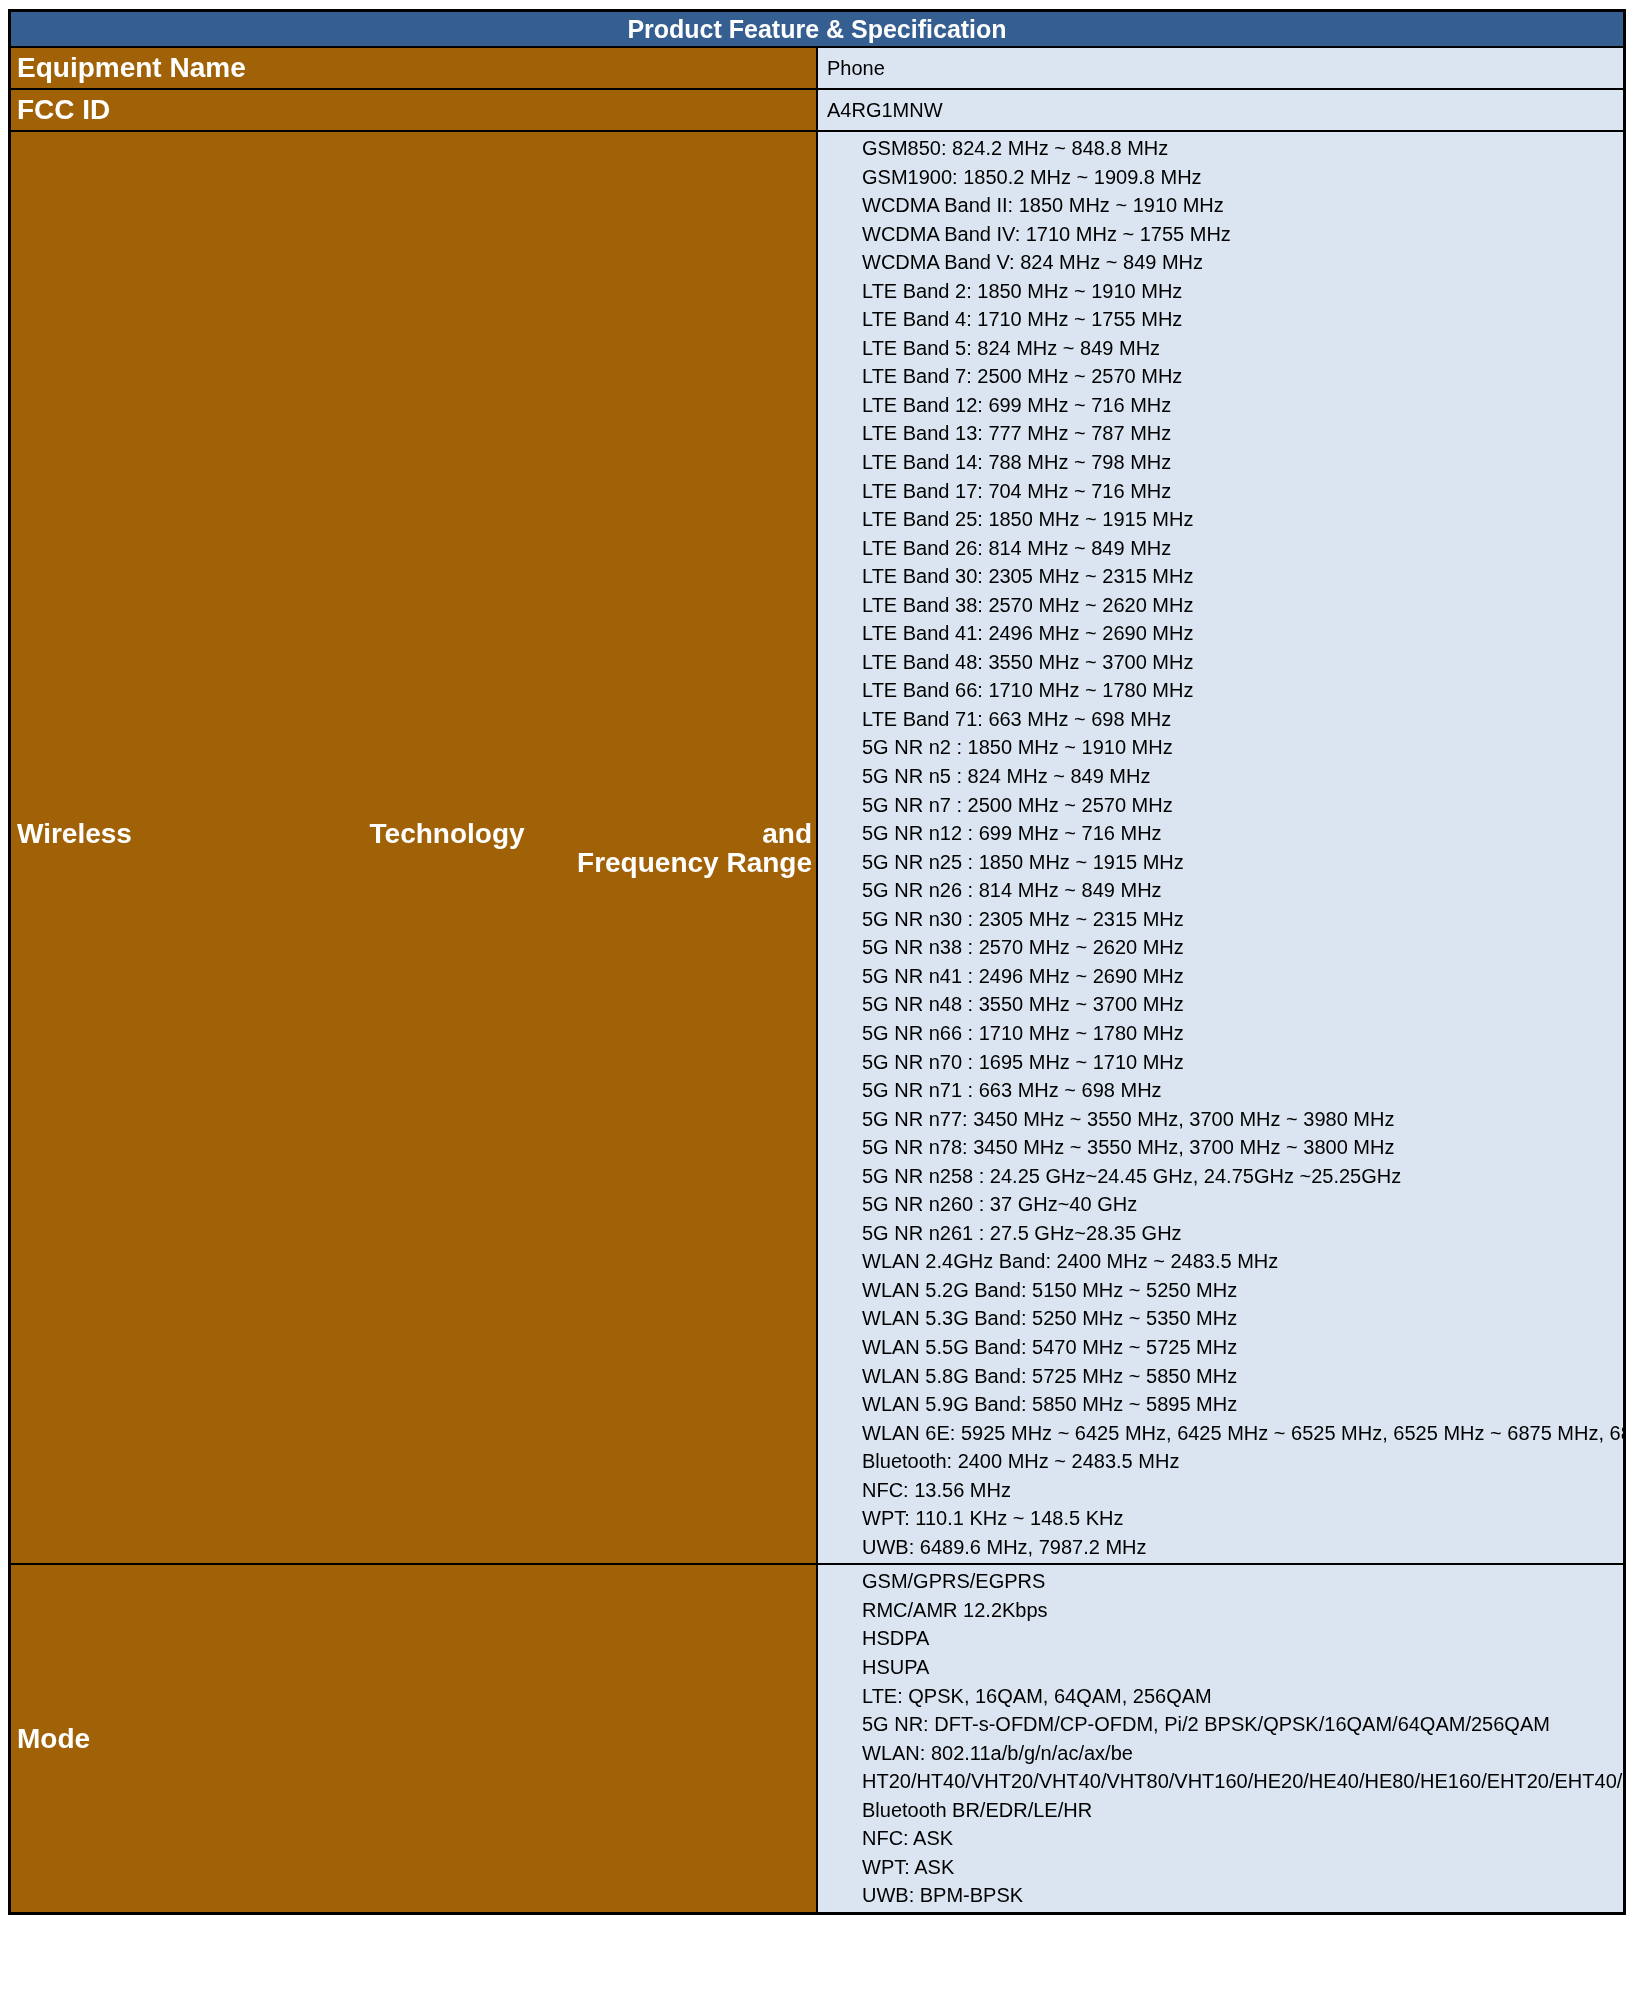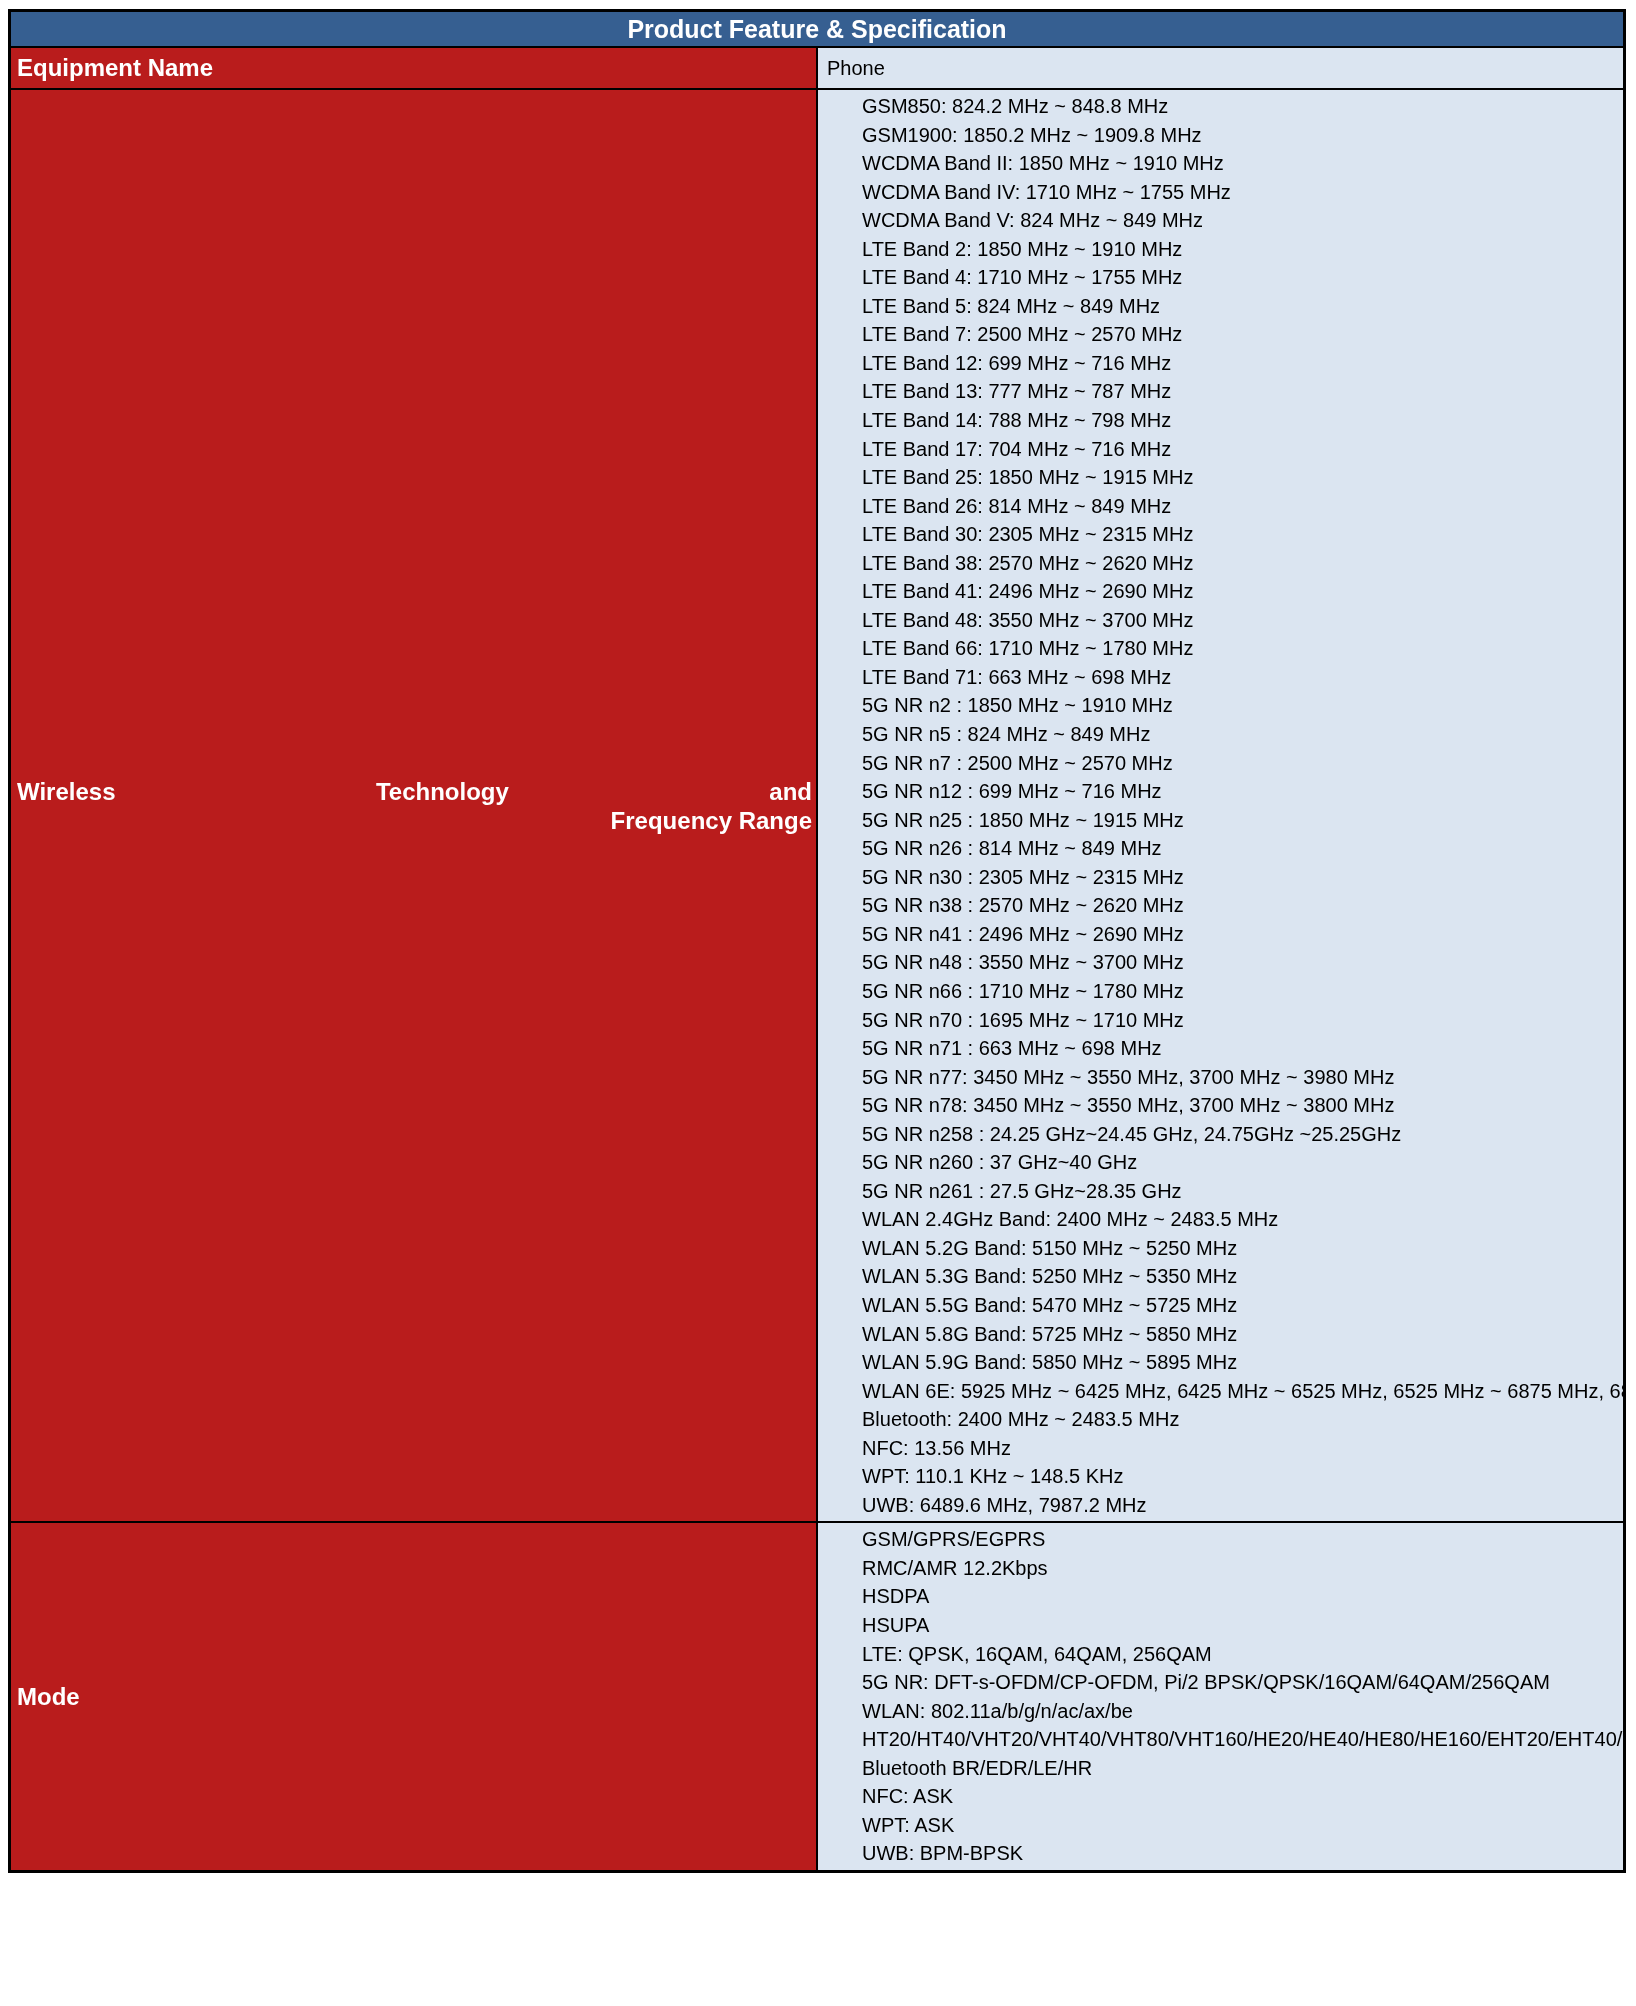--- a/index.html
+++ b/index.html
@@ -37,24 +37,24 @@
   .title-cell {
     height: 34px;
     background: #365F91;
     color: #ffffff;
     font-weight: bold;
     font-size: 25px;
     text-align: center;
     vertical-align: middle;
   }
   .label-cell {
-    background: #b91c1c;
+    background: #a16207;
     color: #ffffff;
     font-weight: bold;
-    font-size: 24px;
+    font-size: 28px;
     vertical-align: middle;
     padding-left: 6px;
     padding-right: 4px;
   }
   .value-cell {
     background: #DBE5F1;
     color: #000000;
     font-size: 20px;
     vertical-align: middle;
     padding-left: 9px;
@@ -90,20 +90,24 @@
         <tr>
       <td class="title-cell" colspan="2">Product Feature &amp; Specification</td>
     </tr>
 
     <tr class="info-row">
       <td class="label-cell col-label">Equipment Name</td>
       <td class="value-cell">Phone</td>
     </tr>
 
 
+    <tr class="info-row">
+      <td class="label-cell col-label">FCC ID</td>
+      <td class="value-cell">A4RG1MNW</td>
+    </tr>
 
 
     <tr>
       <td class="label-cell col-label">
         <div class="wtl-line1">
           <span>Wireless</span>
           <span>Technology</span>
           <span>and</span>
         </div>
         <div class="wtl-line2">Frequency Range</div>

